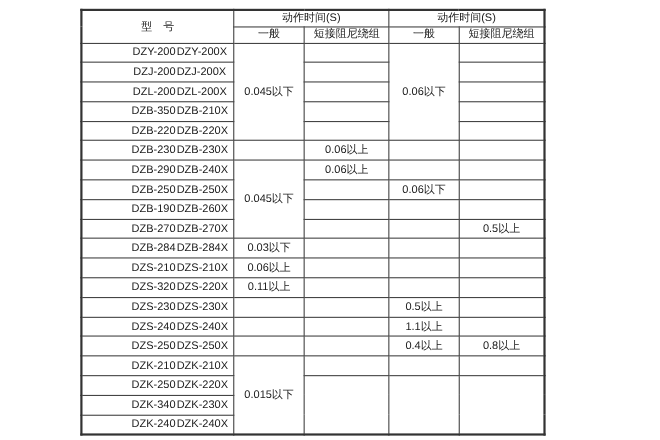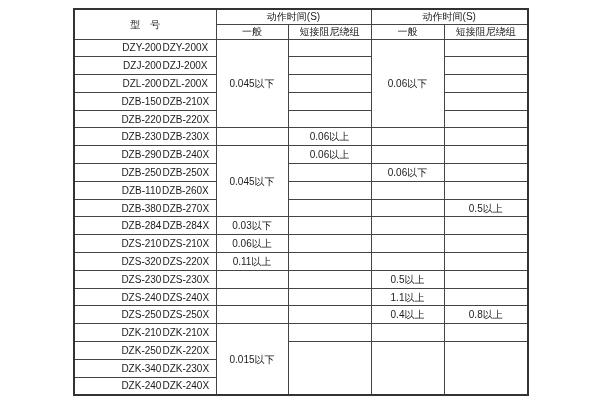--- a/index.html
+++ b/index.html
@@ -1,21 +1,21 @@
 <!DOCTYPE html>
 <html><head>
 <meta charset="utf-8">
 <style>
   html, body { margin: 0; padding: 0; background: #ffffff; }
   body {
     width: 600px; height: 400px; overflow: hidden;
     font-family: "Liberation Sans", "DejaVu Sans", sans-serif;
     color: #1a1a1a;
   }
-  .sheet { position: relative; width: 600px; height: 400px; background: #fff; }
+  .sheet { position: relative; width: 496px; height: 400px; background: #fff; }
   table.spec {
     position: absolute; left: 73px; top: 8px;
     border-collapse: collapse; table-layout: fixed;
     border: 2px solid #333;
   }
   table.spec th, table.spec td {
     border: 1px solid #444;
     font-size: 10px; font-weight: normal;
     text-align: center; vertical-align: middle;
     padding: 0; line-height: 1.1;
@@ -81,21 +81,21 @@
               <span>DZL-200</span>
               <span>DZL-200X</span>
             </div>
           </td>
           <td></td>
           <td></td>
         </tr>
         <tr>
           <td class="model-cell">
             <div class="model-pair">
-              <span>DZB-150</span>
+              <span>DZB-350</span>
               <span>DZB-210X</span>
             </div>
           </td>
           <td></td>
           <td></td>
         </tr>
         <tr>
           <td class="model-cell">
             <div class="model-pair">
               <span>DZB-220</span>
@@ -136,32 +136,32 @@
               <span>DZB-250X</span>
             </div>
           </td>
           <td></td>
           <td>0.06以下</td>
           <td></td>
         </tr>
         <tr>
           <td class="model-cell">
             <div class="model-pair">
-              <span>DZB-110</span>
+              <span>DZB-190</span>
               <span>DZB-260X</span>
             </div>
           </td>
           <td></td>
           <td></td>
           <td></td>
         </tr>
         <tr>
           <td class="model-cell">
             <div class="model-pair">
-              <span>DZB-380</span>
+              <span>DZB-270</span>
               <span>DZB-270X</span>
             </div>
           </td>
           <td></td>
           <td></td>
           <td>0.5以上</td>
         </tr>
         <tr>
           <td class="model-cell">
             <div class="model-pair">

